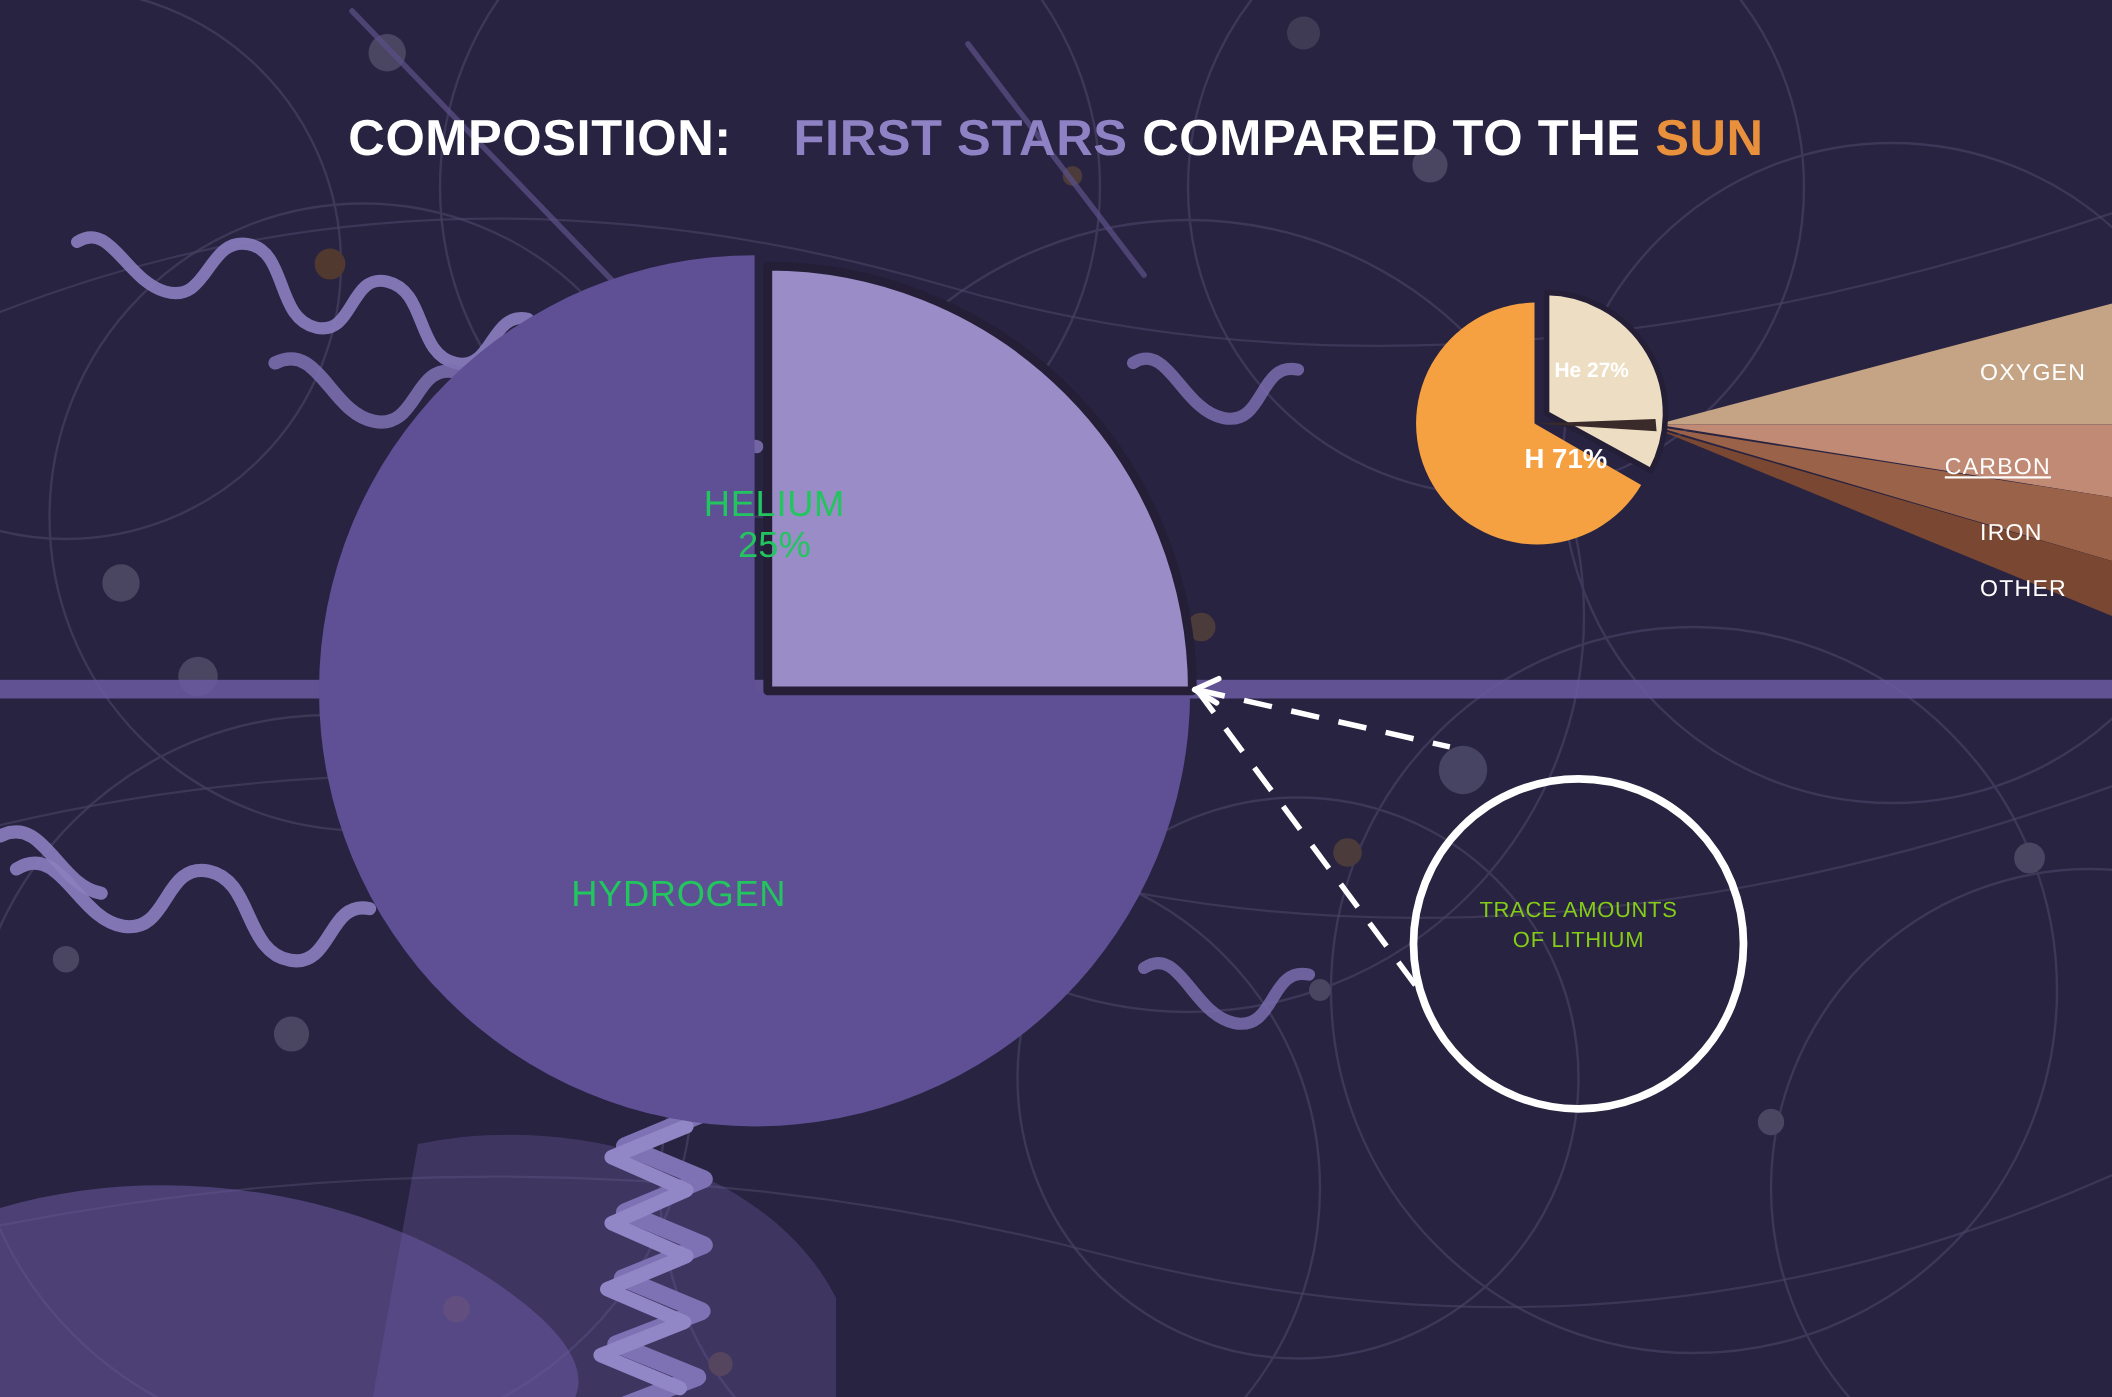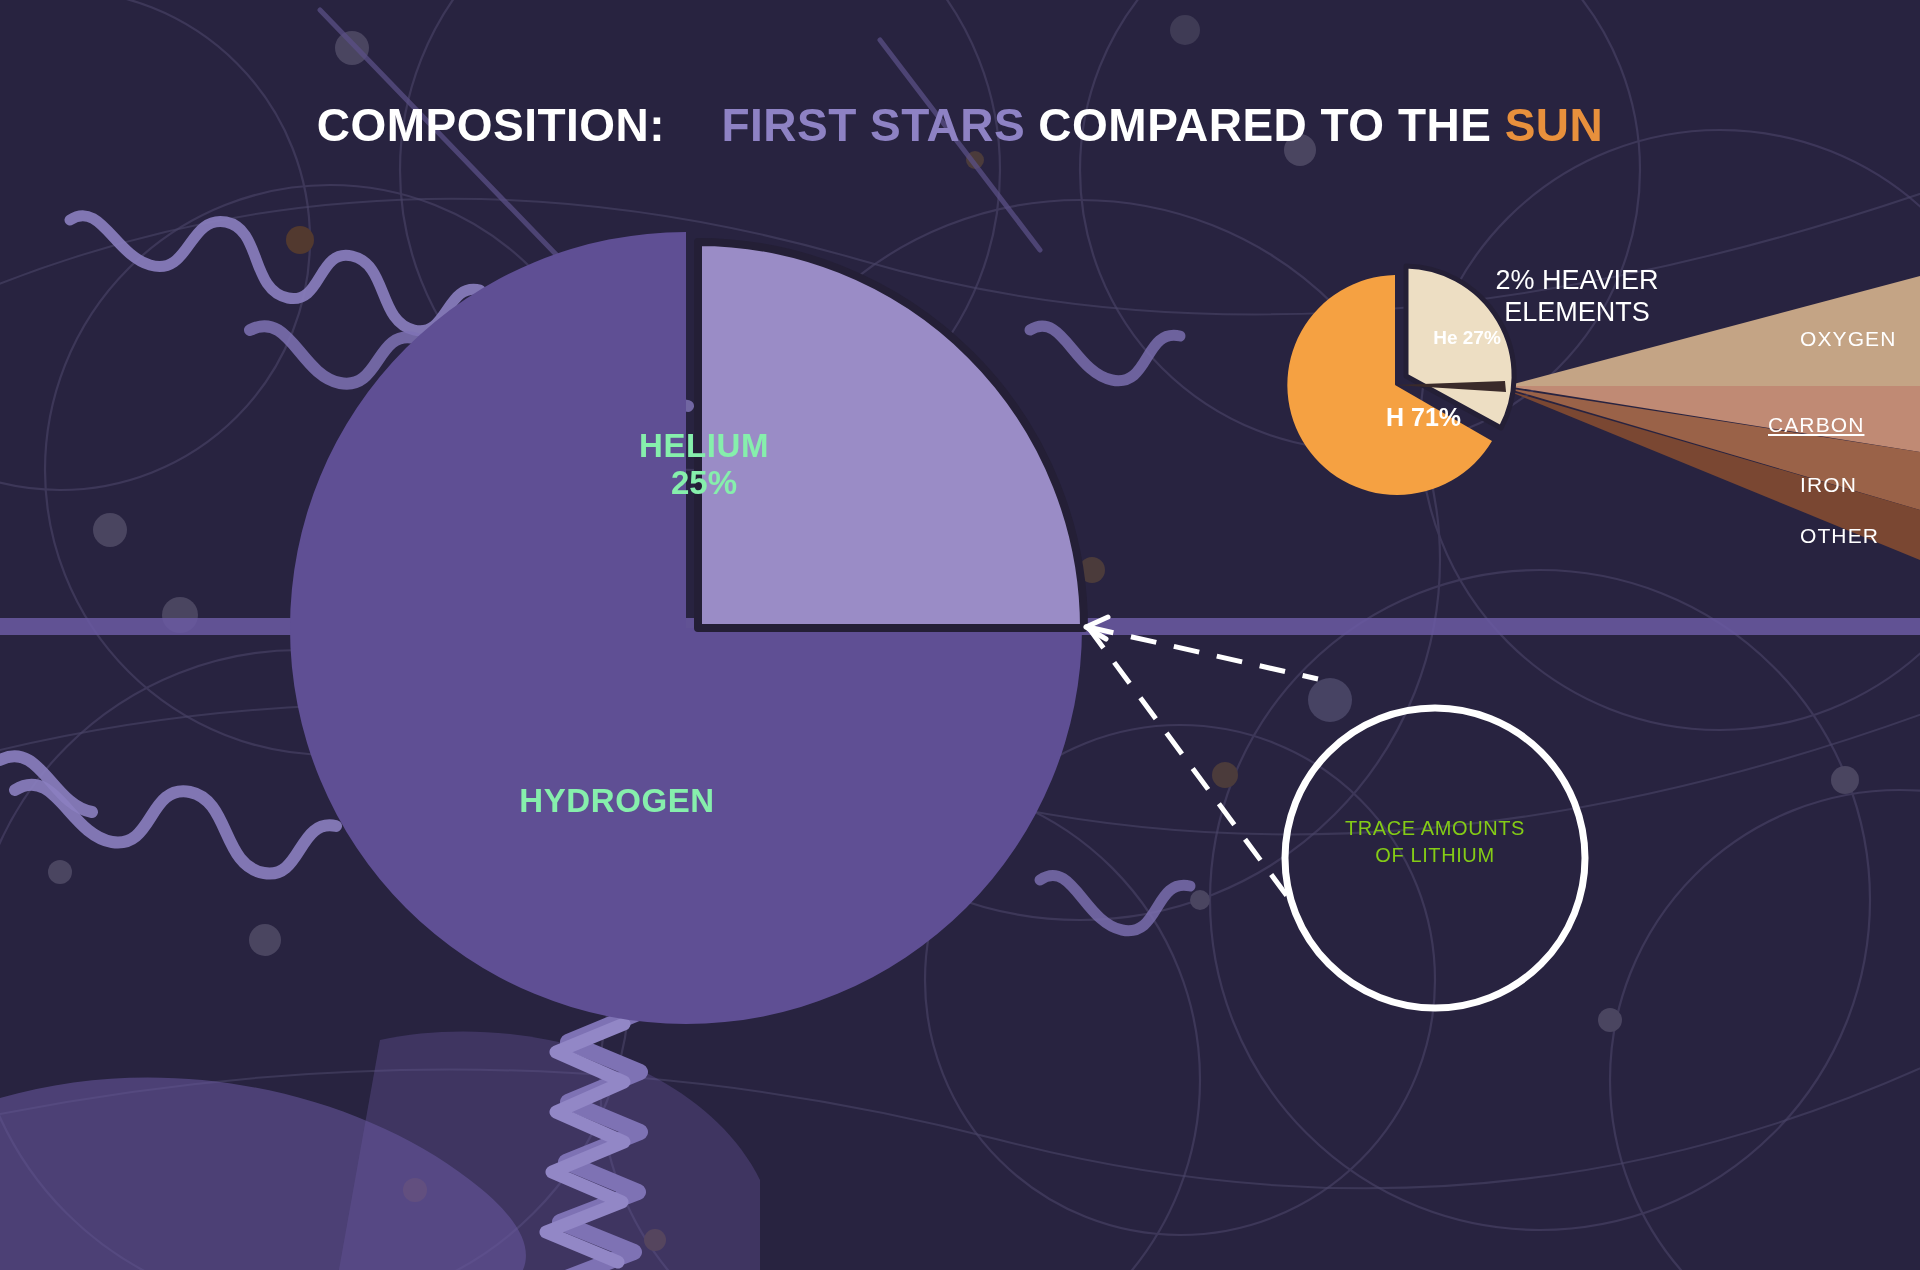--- a/index.html
+++ b/index.html
@@ -27,37 +27,38 @@
     color:#ffffff;
     white-space:nowrap;
     z-index:30;
   }
   .title .accent-purple{ color:#8e82c4;margin-left:43px; }
   .title .accent-orange{ color:#e8903c;margin-top:40px; }
 
   
   .pie-label{
     position:absolute; z-index:30;
-    color:#86efac; text-align:center;
-    font-weight:bold; line-height:1.12;
+    color:#22c55e; text-align:center;
+    font-weight:normal; line-height:1.12;
     white-space:nowrap;
     pointer-events:none;
+    margin-top:12px;
   }
   .pie-label .l1{ display:block; font-size:33px; letter-spacing:0.6px; }
   .pie-label .l2{ display:block; font-size:33px; }
   #helium-label{ left:575px; top:428px; width:258px; }
   #hydrogen-label{ left:455px; top:783px; width:324px; }
 
   
   .sun-slice-label{
     position:absolute; z-index:30; color:#ffffff;
     text-align:center; font-weight:bold; line-height:1.16;
     white-space:nowrap; pointer-events:none;
   }
-  #sun-he-label{ left:1412px; top:327px; width:70px; font-size:19px;margin-left:20px; }
+  #sun-he-label{ left:1412px; top:327px; width:70px; font-size:19px; }
   #sun-h-label{ left:1386px; top:403px; width:70px; font-size:25px; }
 
   
   #heavier-caption{
     position:absolute; left:1452px; top:265px; width:250px;
     z-index:30; color:#ffffff; text-align:center;
     font-size:27px; line-height:1.18; white-space:nowrap;
   }
   #heavier-caption span{ display:block; }
 
@@ -220,24 +221,20 @@
   <div class="sun-slice-label" id="sun-he-label">
     <span>He</span>
     <span>27%</span>
   </div>
 
   <div class="sun-slice-label" id="sun-h-label">
     <span>H</span>
     <span>71%</span>
   </div>
 
-  <div id="heavier-caption">
-    <span>2%  HEAVIER</span>
-    <span>ELEMENTS</span>
-  </div>
 
   <div class="element-label" style="left:1800px; top:327px;">OXYGEN</div>
   <div class="element-label" style="left:1768px; top:413px;text-decoration:underline;">CARBON</div>
   <div class="element-label" style="left:1800px; top:473px;">IRON</div>
   <div class="element-label" style="left:1800px; top:524px;text-align:center;">OTHER</div>
 
   <div id="lithium-text">
     <span>TRACE AMOUNTS</span>
     <span>OF LITHIUM</span>
   </div>

